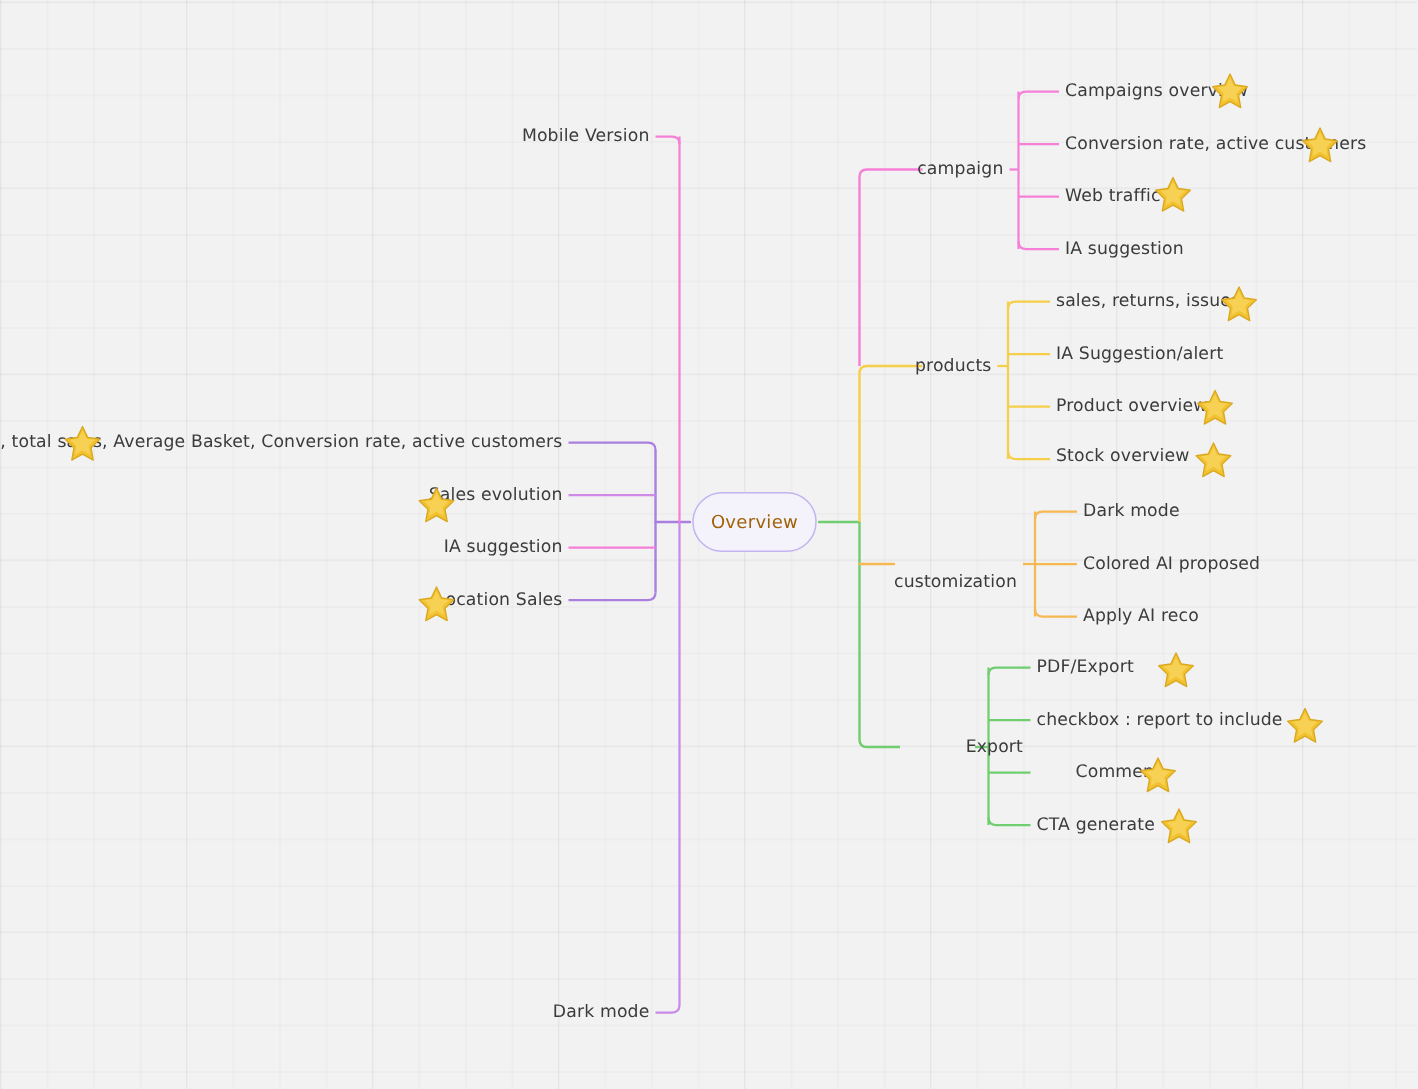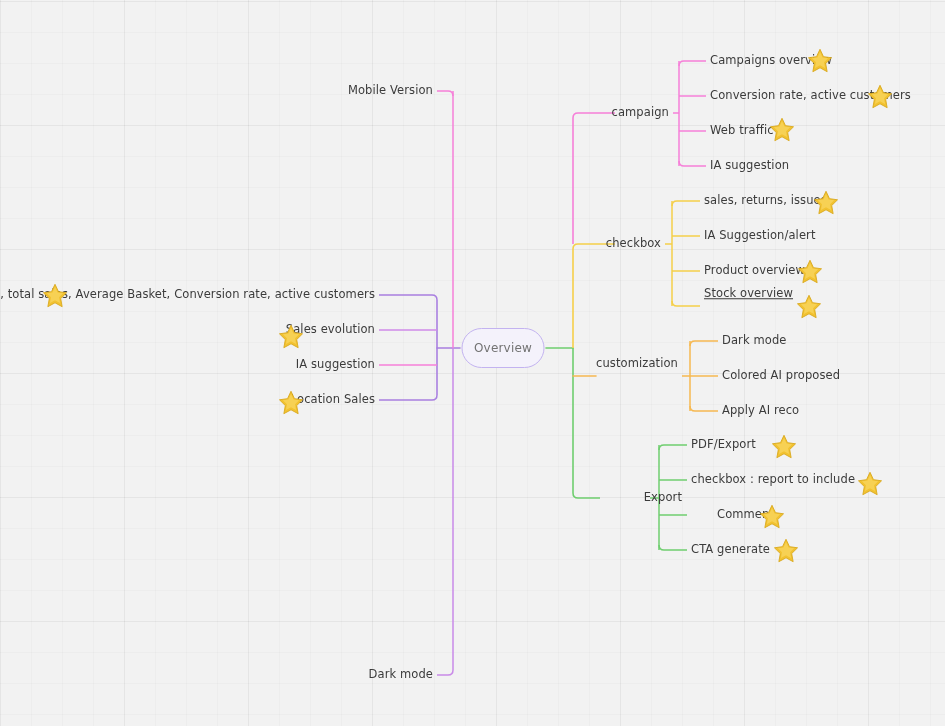--- a/index.html
+++ b/index.html
@@ -52,21 +52,21 @@
     border: 1.6px solid #c3b3f0;
     background: #f4f2fb;
     border-radius: 22px;
     display: flex;
     align-items: center;
     justify-content: center;
     box-sizing: border-box;
   }
   #center-node span {
     font-size: 12px;
-    color: #737373;
+    color: #a16207;
     letter-spacing: 0.2px;
   }
 </style>
 </head>
 <body>
 
 <div id="canvas">
 
   <svg id="wires" viewBox="0 0 945 726" xmlns="http://www.w3.org/2000/svg">
 
@@ -135,27 +135,27 @@
   <div id="center-node" style="left:503px; top:348px; width:83px; height:40px;">
     <span>Overview</span>
   </div>
 
   <div class="node-label l" style="left:669px; top:113px;">campaign</div>
   <div class="node-label r" style="left:710px; top:61px;">Campaigns overview</div>
   <div class="node-label r" style="left:710px; top:96px;">Conversion rate, active customers</div>
   <div class="node-label r" style="left:710px; top:131px;">Web traffic</div>
   <div class="node-label r" style="left:710px; top:166px;">IA suggestion</div>
 
-  <div class="node-label l" style="left:661px; top:244px;">checkbox</div>
+  <div class="node-label l" style="left:661px; top:244px;">products</div>
   <div class="node-label r" style="left:704px; top:201px;">sales, returns, issues</div>
   <div class="node-label r" style="left:704px; top:236px;">IA Suggestion/alert</div>
   <div class="node-label r" style="left:704px; top:271px;">Product overview</div>
-  <div class="node-label r" style="left:704px; top:294px;text-decoration:underline;">Stock overview</div>
-
-  <div class="node-label l" style="left:678px; top:364px;">customization</div>
+  <div class="node-label r" style="left:704px; top:304px;">Stock overview</div>
+
+  <div class="node-label l" style="left:678px; top:388px;">customization</div>
   <div class="node-label r" style="left:722px; top:341px;">Dark mode</div>
   <div class="node-label r" style="left:722px; top:376px;">Colored AI proposed</div>
   <div class="node-label r" style="left:722px; top:411px;">Apply AI reco</div>
 
   <div class="node-label l" style="left:646px; top:498px;margin-left:36px;">Export</div>
   <div class="node-label r" style="left:691px; top:445px;">PDF/Export</div>
   <div class="node-label r" style="left:691px; top:480px;">checkbox : report  to include</div>
   <div class="node-label r" style="left:717px; top:515px;">Comment</div>
   <div class="node-label r" style="left:691px; top:550px;">CTA generate</div>
 

